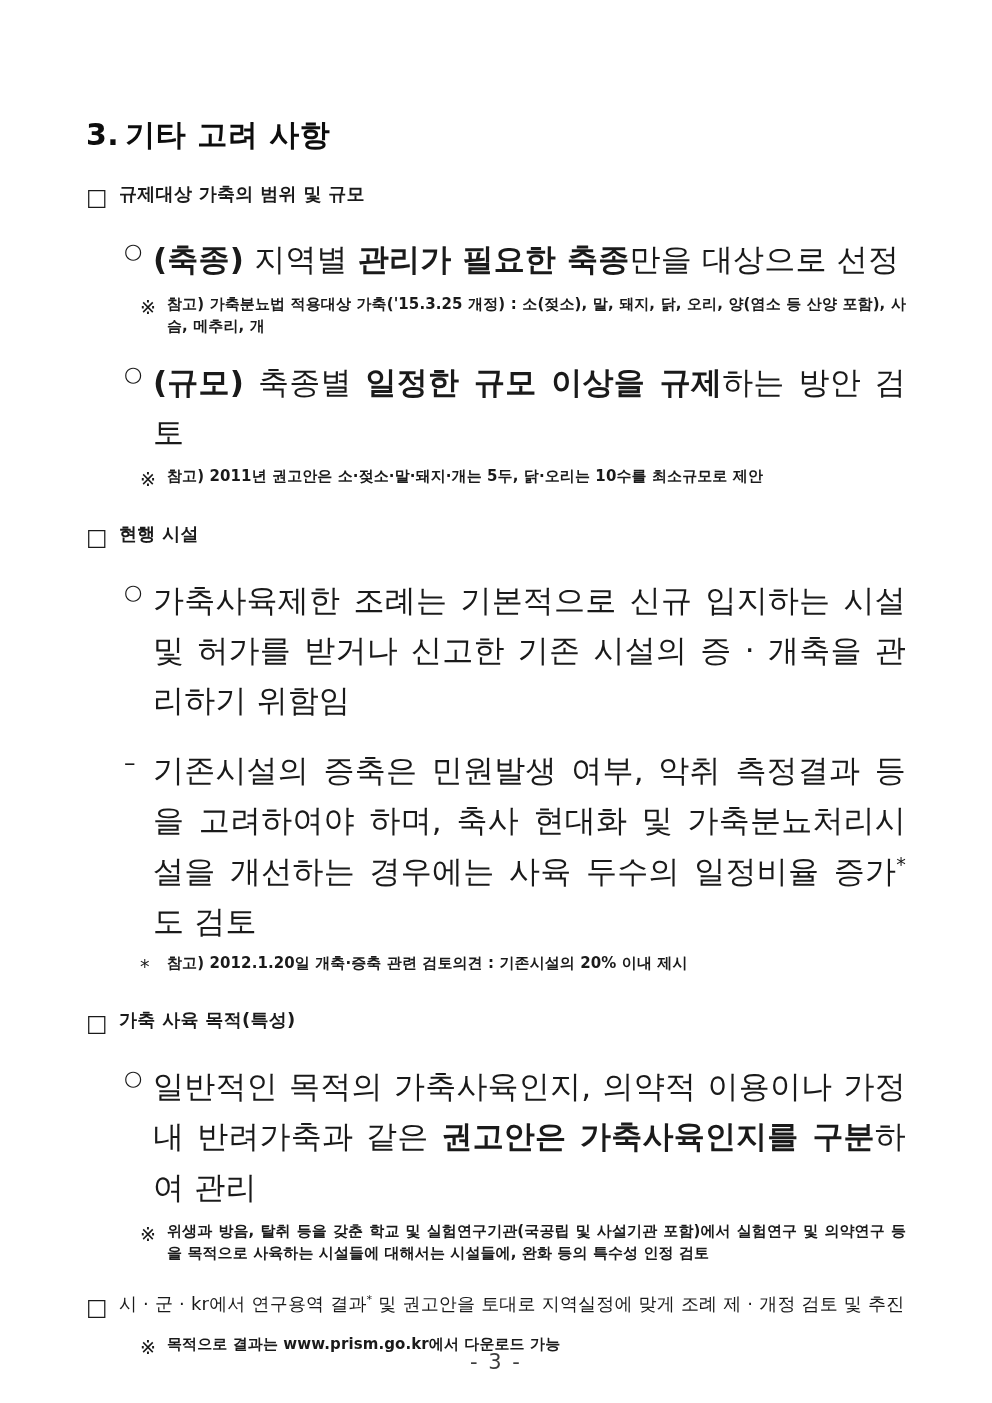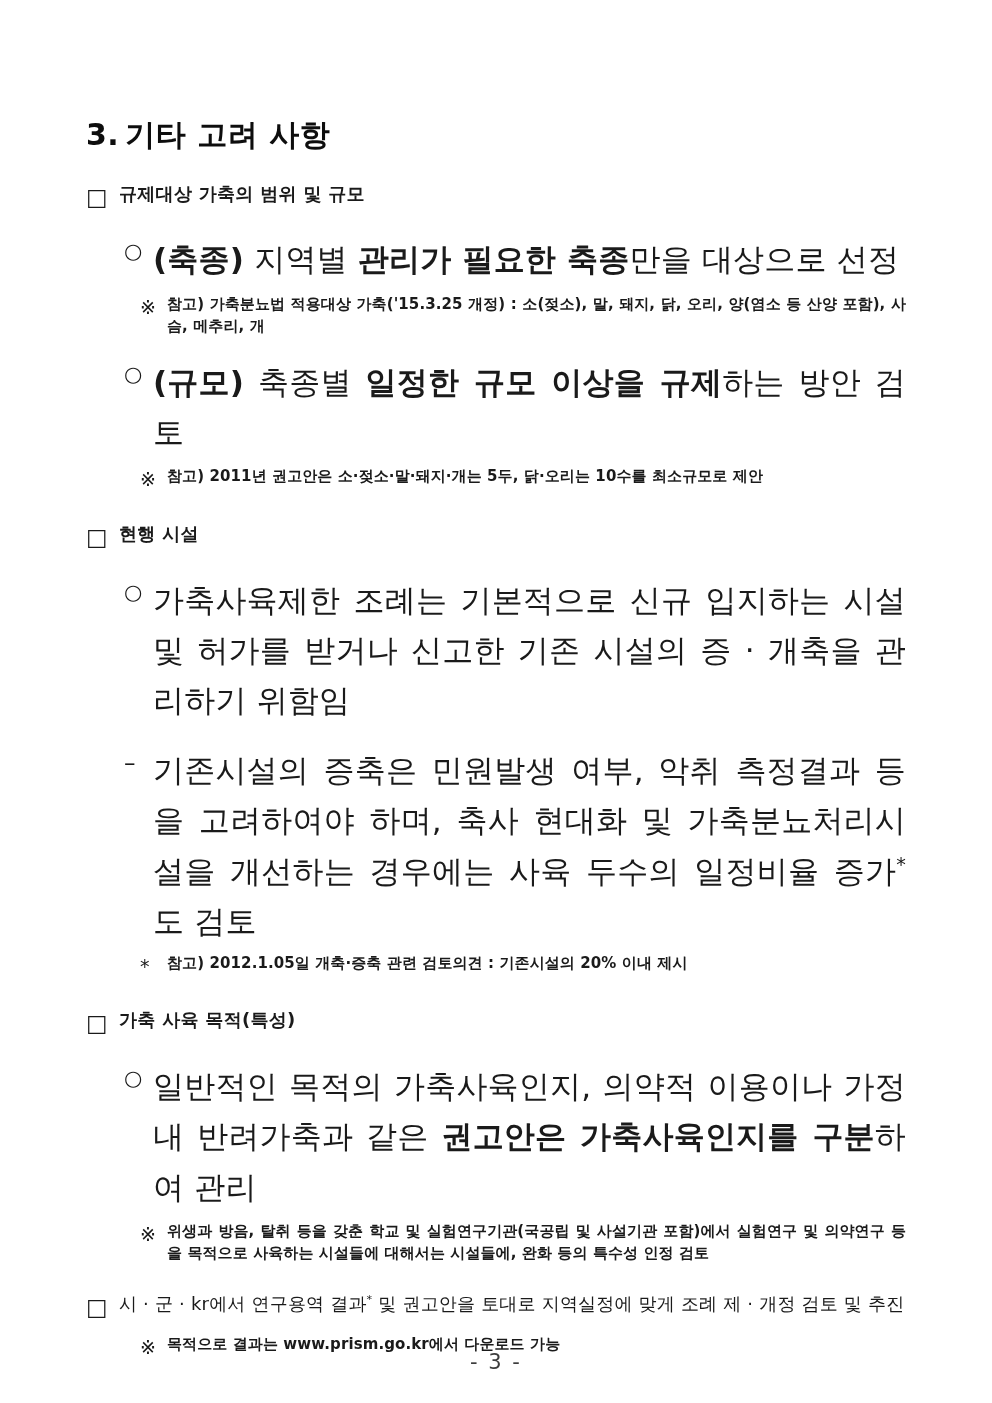--- a/index.html
+++ b/index.html
@@ -194,21 +194,21 @@
     <span class="ci-text">가축사육제한 조례는 기본적으로 신규 입지하는 시설 및 허가를 받거나 신고한 기존 시설의 증 · 개축을 관리하기 위함임</span>
   </div>
 
   <div class="dash-row">
     <span class="dash-marker">–</span>
     <span class="ci-text"><span>기존시설의 증축은 민원발생 여부, 악취 측정결과 등을 고려하여야 하며, 축사 현대화 및 가축분뇨처리시설을 개선하는 경우에는 사육 두수의 일정비율 증가</span><sup class="star">*</sup><span>도 검토</span></span>
   </div>
 
   <div class="note-row tight">
     <span class="note-marker">*</span>
-    <span class="note-text">참고) 2012.1.05일 개축·증축 관련 검토의견 : 기존시설의 20% 이내 제시</span>
+    <span class="note-text">참고) 2012.1.20일 개축·증축 관련 검토의견 : 기존시설의 20% 이내 제시</span>
   </div>
 
   <div class="sq-row">
     <span class="sq-marker">□</span>
     <span class="sq-text">가축 사육 목적(특성)</span>
   </div>
 
   <div class="ci-row">
     <span class="ci-marker">○</span>
     <span class="ci-text"><span>일반적인 목적의 가축사육인지, 의약적 이용이나 가정내 반려가축과 같은 </span><b>권고안은 가축사육인지를 구분</b><span>하여 관리</span></span>

